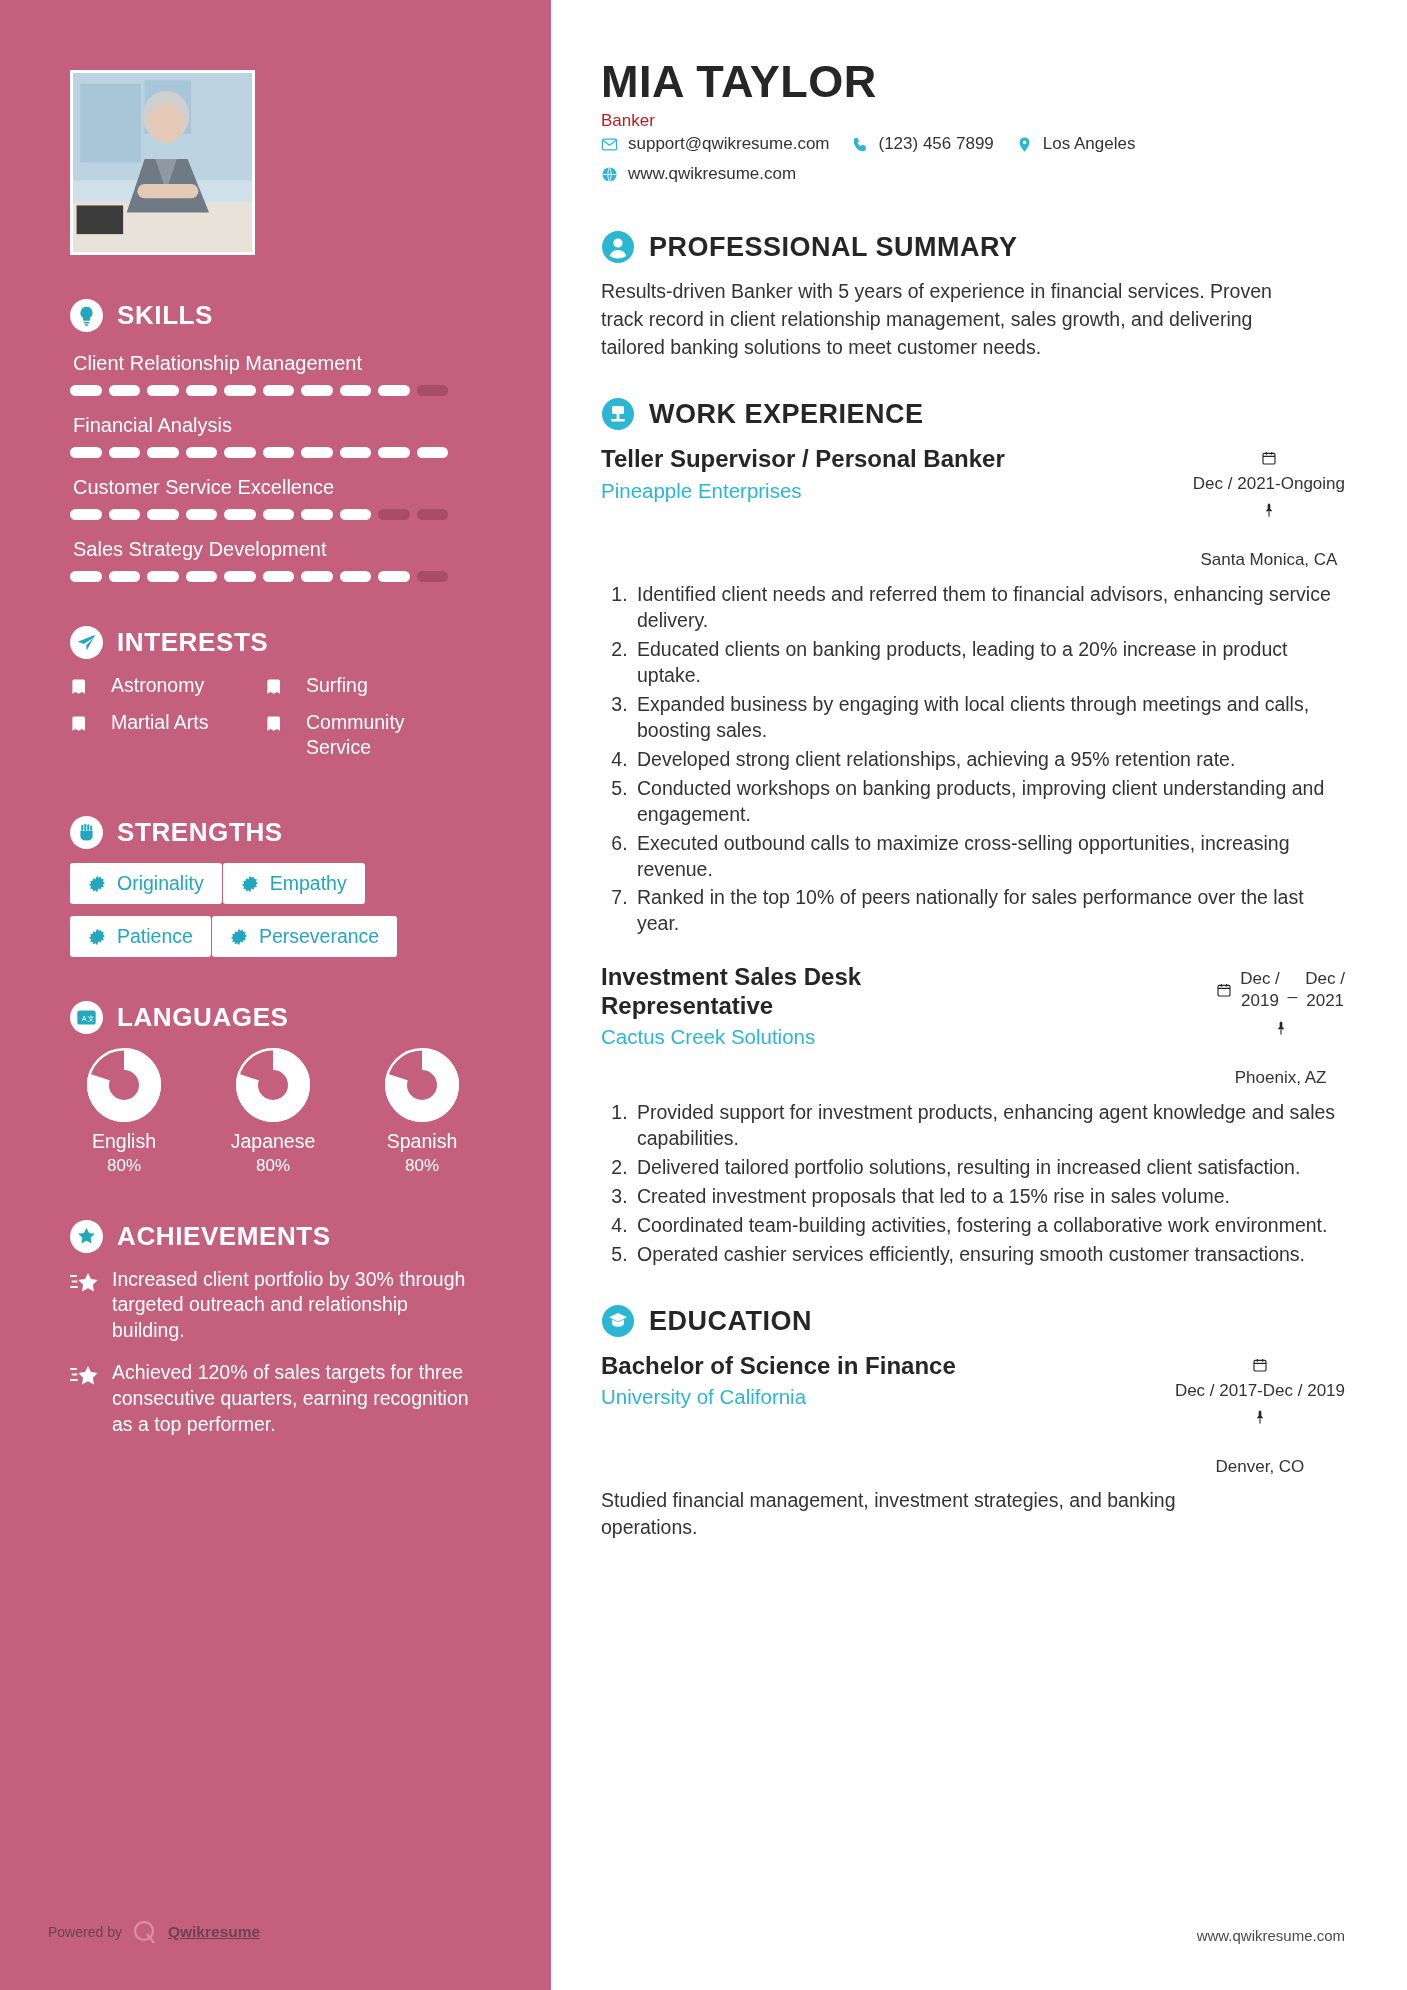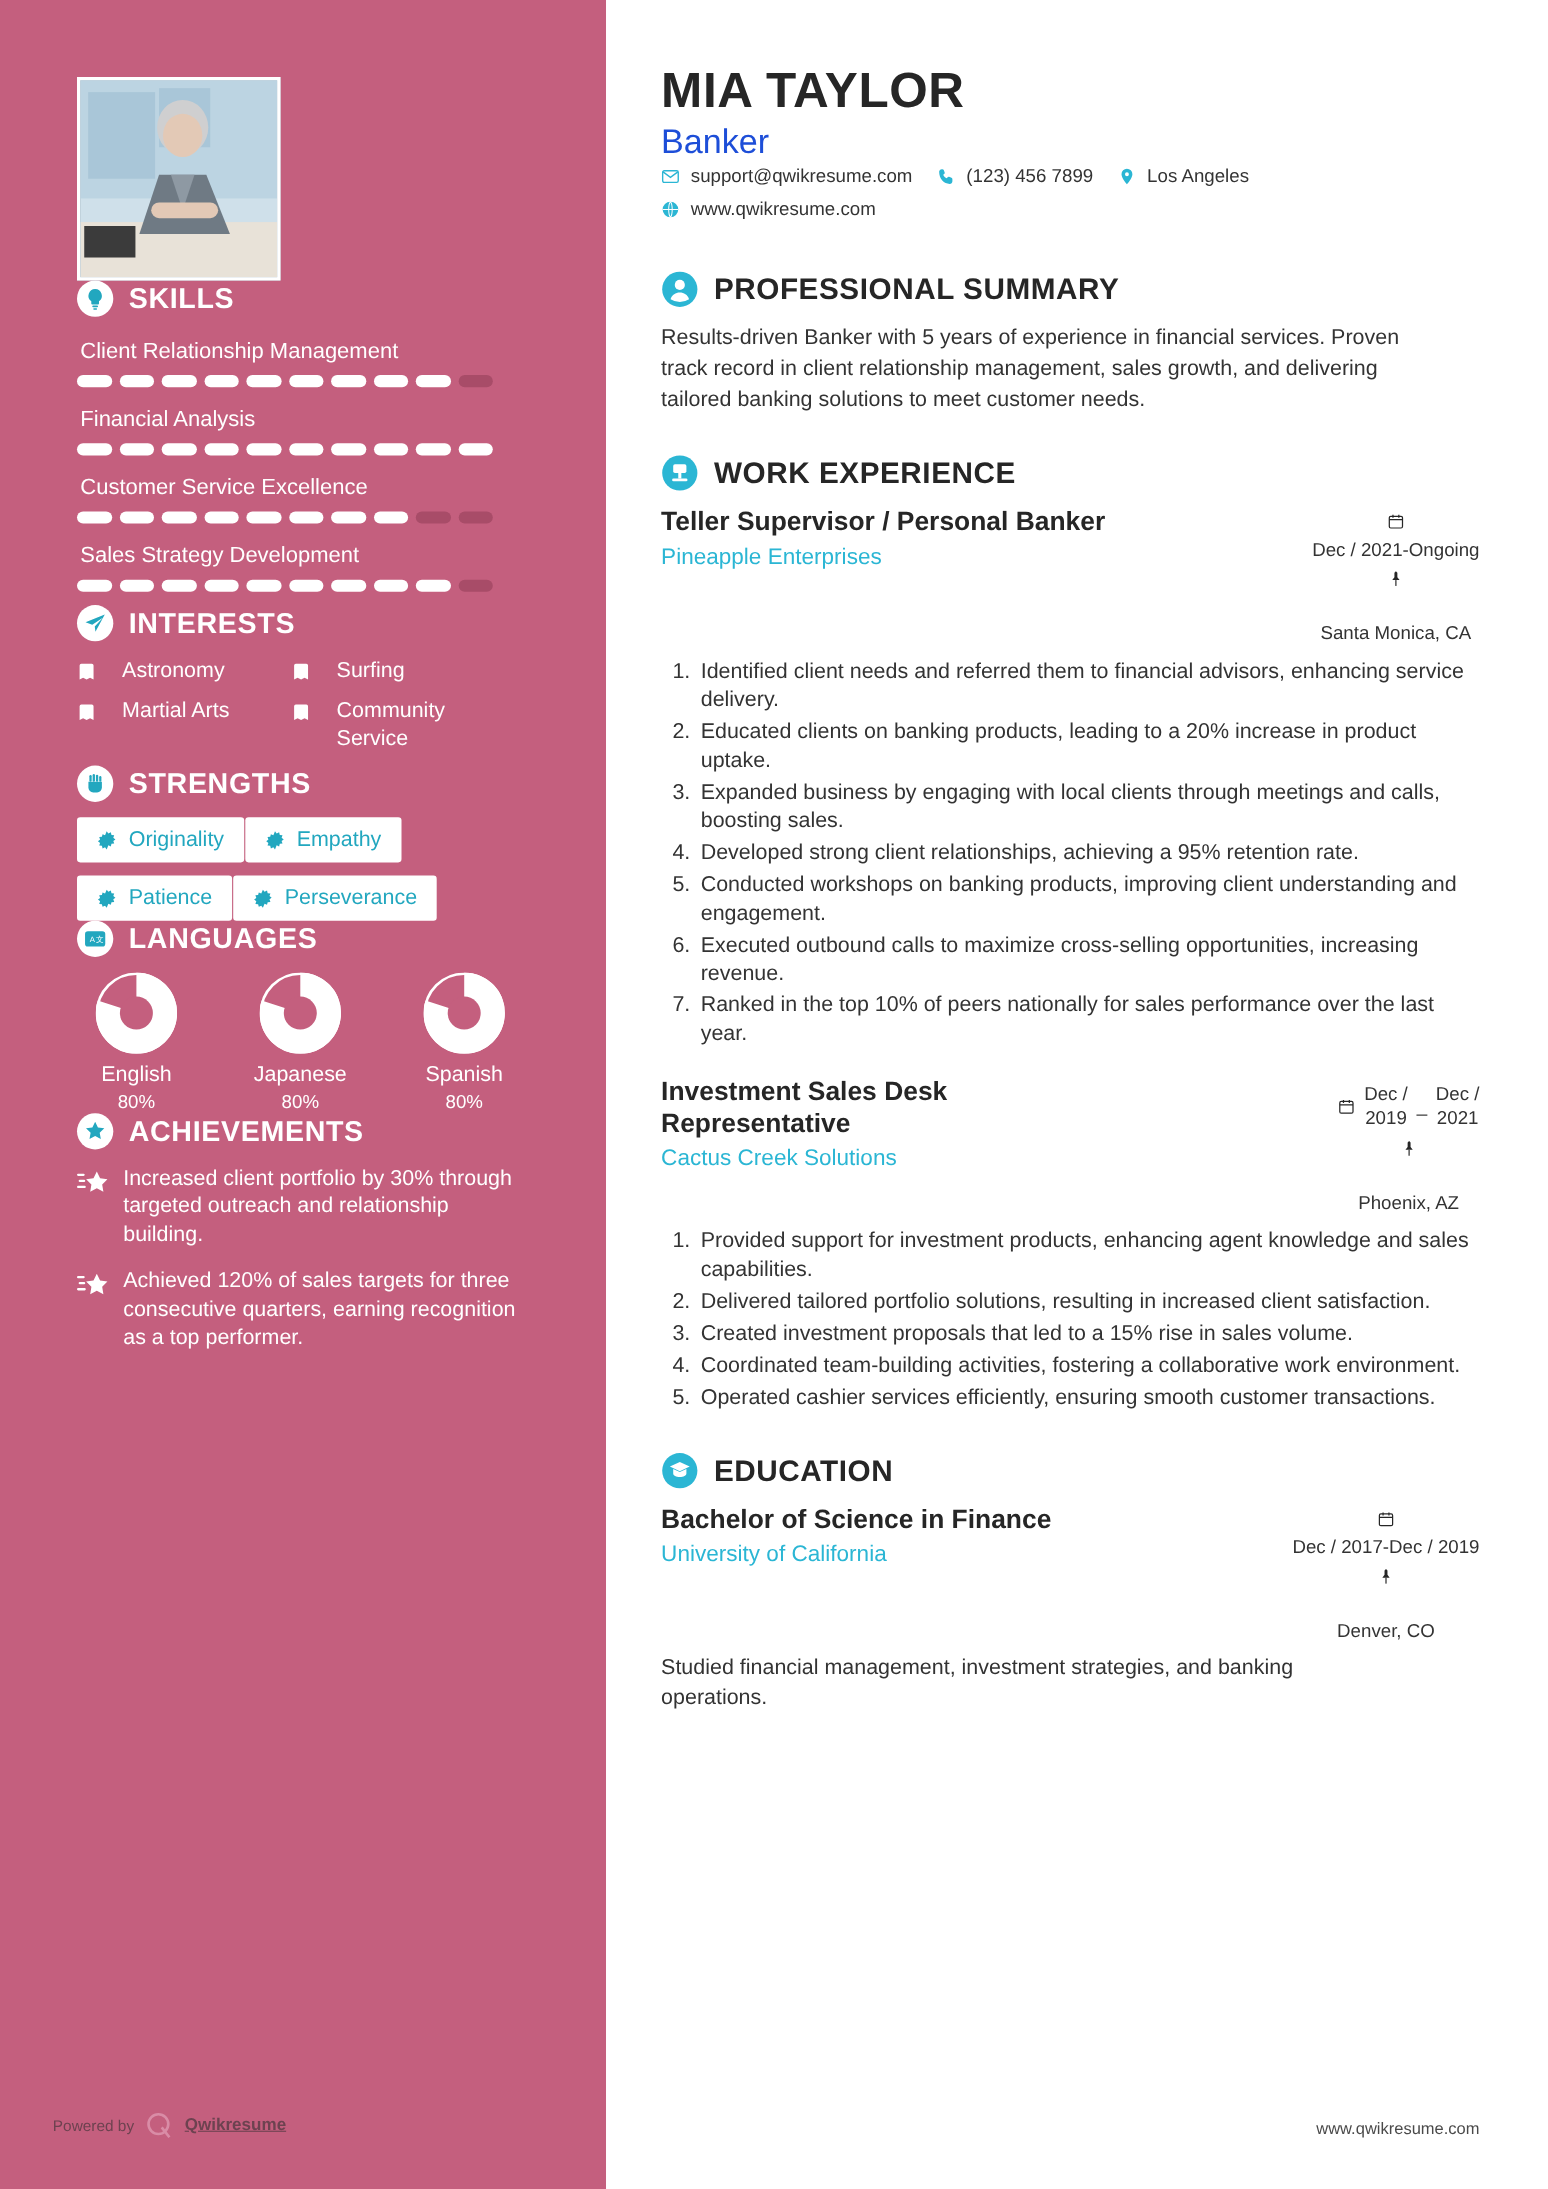--- a/index.html
+++ b/index.html
@@ -19,21 +19,21 @@
     padding:0; flex:0 0 551px; color:#ffffff;
   }
   .sidebar-inner { padding:70px 0 0 70px; width:481px; }
 
   .photo {
     width:185px; height:185px; border:3px solid #ffffff;
     overflow:hidden; position:relative; background:#9fb5c4;
   }
   .photo svg { display:block; width:100%; height:100%; }
 
-  .sec { }
+  .sec { margin-top:44px; }
   .sec-head { display:flex; align-items:center; gap:14px; margin-bottom:14px; }
   .sec-ico {
     width:33px; height:33px; border-radius:50%; background:#ffffff;
     display:flex; align-items:center; justify-content:center; flex:0 0 33px;
   }
   .sec-ico svg { width:21px; height:21px; display:block; }
   .sec-title {
     font-size:26px; font-weight:bold; letter-spacing:.6px; color:#ffffff;
   }
 
@@ -79,21 +79,21 @@
   }
   .pb-label { font-size:14px; color:#6d4250; }
   .pb-logo { width:28px; height:28px; }
   .pb-name {
     font-size:15.5px; color:#6d4250; text-decoration:underline; font-weight:bold;
   }
 
   
   .main { flex:1; background:#ffffff; padding:58px 62px 0 50px; position:relative; }
   .name { font-size:45px; font-weight:bold; letter-spacing:.5px; color:#262626; line-height:1.05; }
-  .role { font-size:31px; color:#1d4ed8; margin-top:6px; font-weight:300; }
+  .role { font-size:17px; color:#b91c1c; margin-top:6px; font-weight:300; }
 
   .contact-rows { margin-top:3px; }
   .crow { display:flex; align-items:center; gap:0; flex-wrap:wrap; }
   .citem { display:flex; align-items:center; gap:10px; margin-right:22px; margin-bottom:10px; }
   .citem svg { width:17px; height:17px; display:block; flex:0 0 17px; }
   .citem span { font-size:17px; color:#333333; }
 
   .msec { margin-top:36px; }
   .msec-head { display:flex; align-items:center; gap:14px; margin-bottom:14px; }
   .msec-ico { width:34px; height:34px; flex:0 0 34px; }

